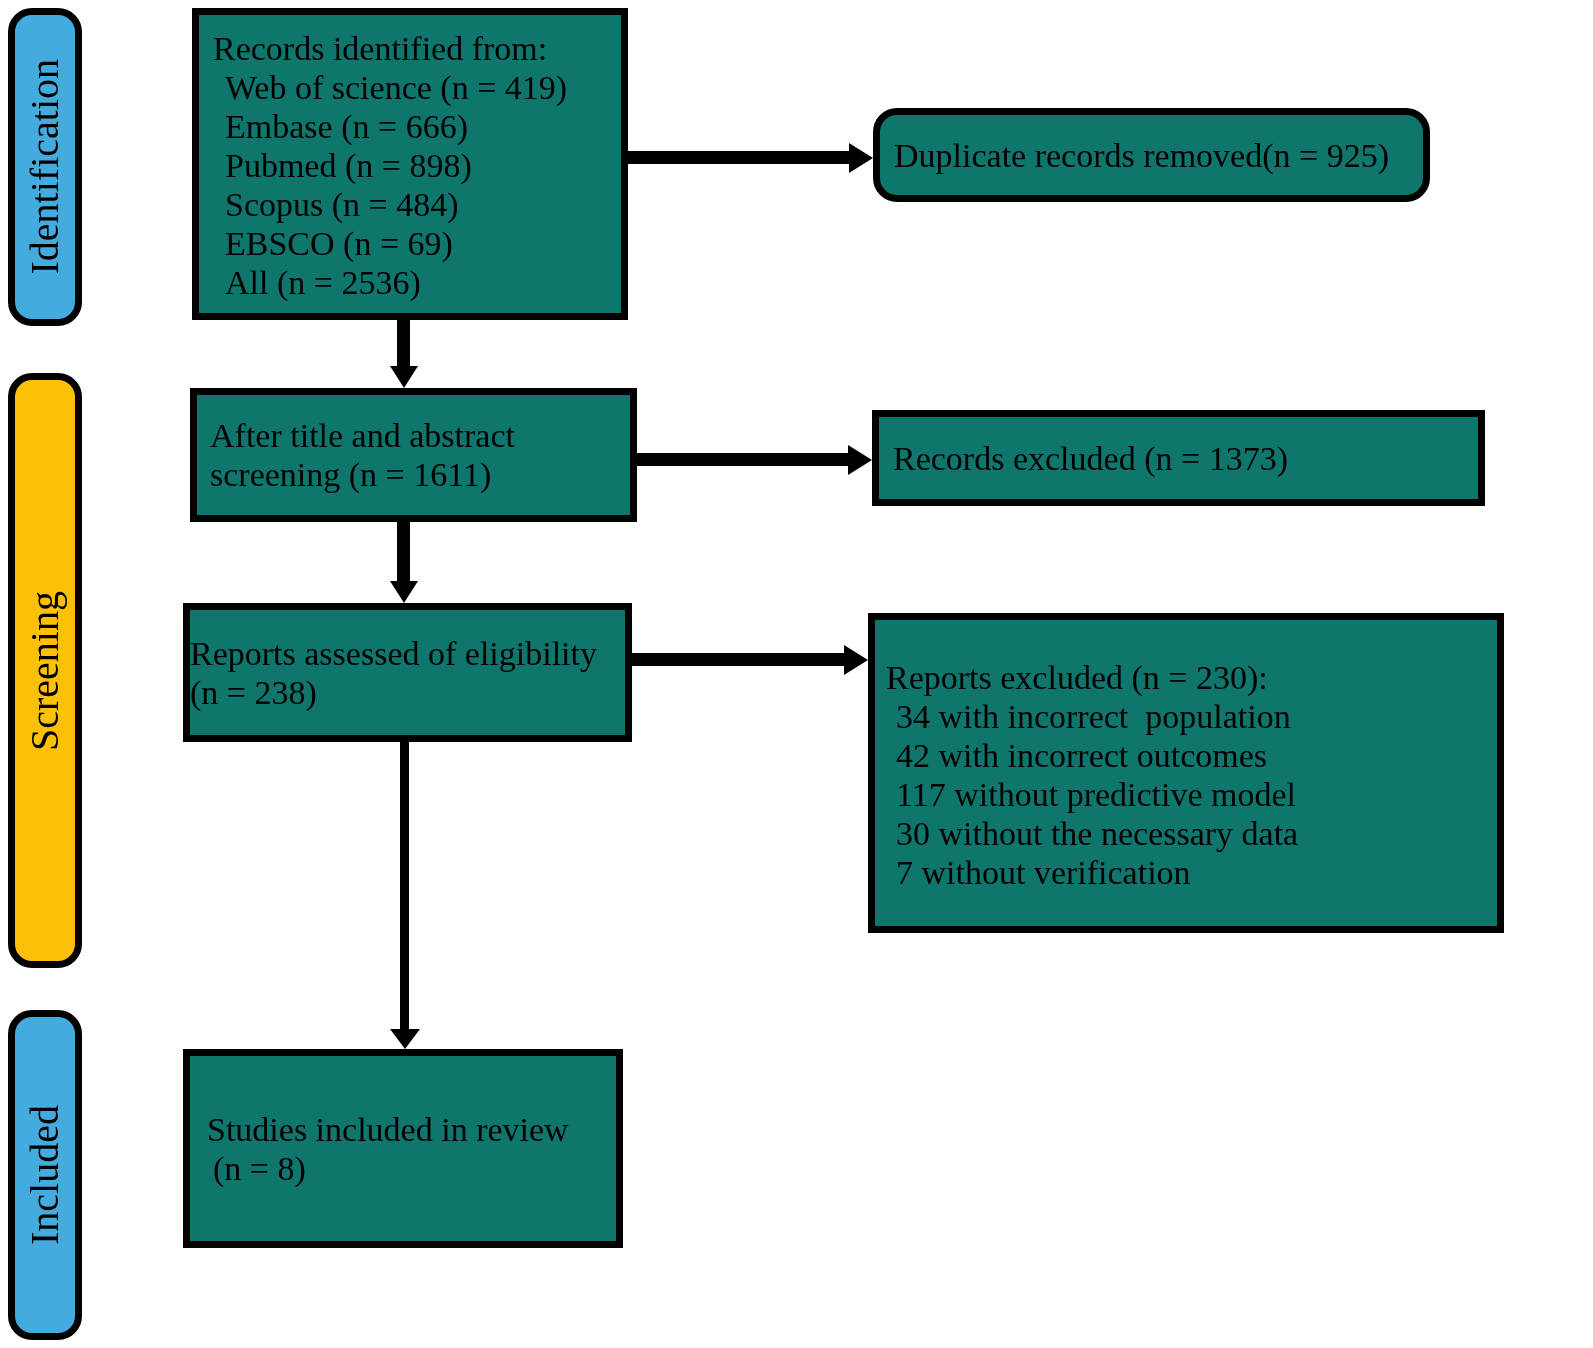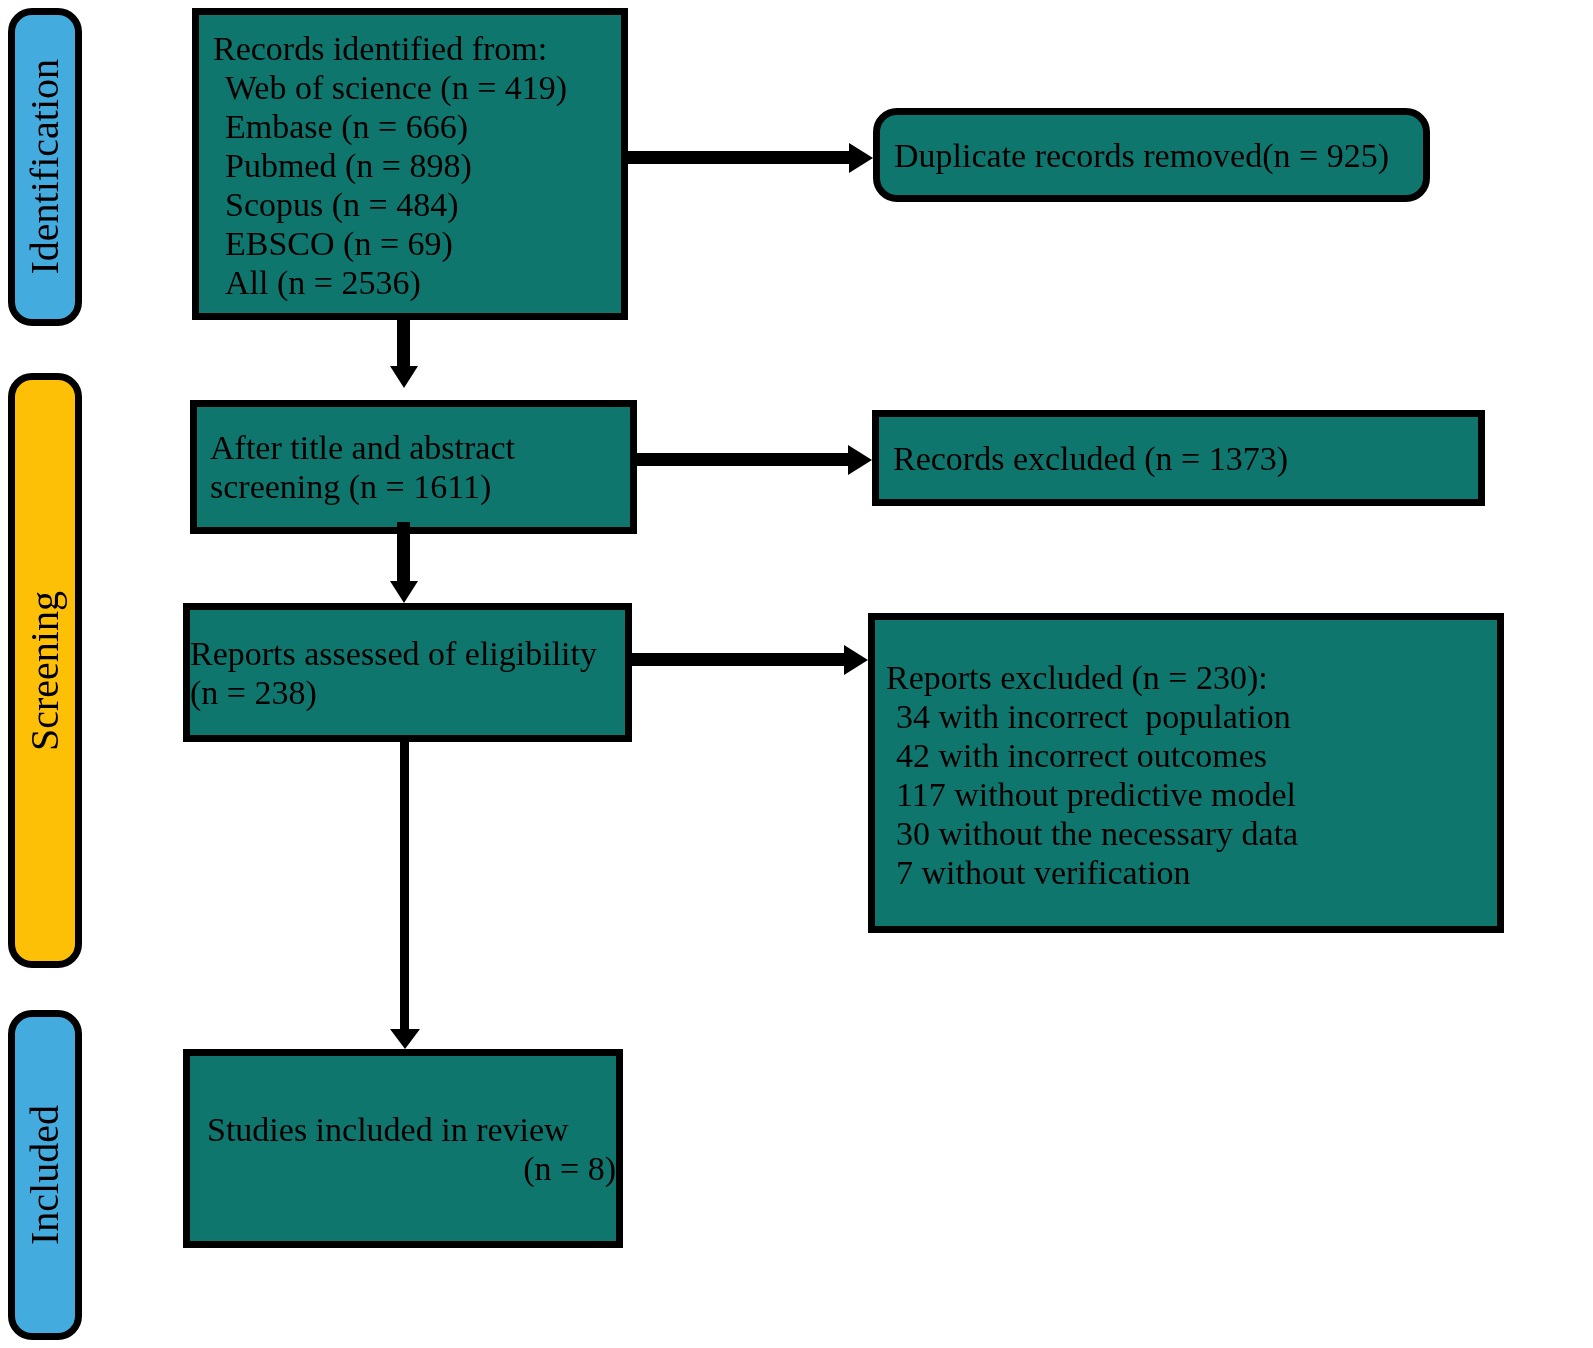--- a/index.html
+++ b/index.html
@@ -39,27 +39,27 @@
     box-sizing:border-box;
     font-size:34px;line-height:39px;
   }
   .fbox .line{white-space:pre-wrap;}
   .vcenter{display:flex;flex-direction:column;justify-content:center;}
 
   .box-records{left:192px;top:8px;width:436px;height:312px;padding:14px 6px 6px 14px;}
   .box-records .item{margin-left:12px;}
 
   .box-dup{left:873px;top:108px;width:557px;height:94px;padding-left:14px;border-radius:24px;}
-  .box-screened{left:190px;top:400px;width:447px;height:134px;padding-left:13px;}
+  .box-screened{left:190px;top:388px;width:447px;height:134px;padding-left:13px;}
   .box-recexcl{left:872px;top:410px;width:613px;height:96px;padding-left:14px;}
   .box-assessed{left:183px;top:603px;width:449px;height:139px;}
   .box-repexcl{left:868px;top:613px;width:636px;height:320px;padding:38px 6px 6px 11px;}
   .box-repexcl .item{margin-left:10px;}
   .box-included{left:183px;top:1049px;width:440px;height:199px;padding-left:17px;}
-  .box-included .line2{padding-left:6px;text-align:right;}
+  .box-included .line2{padding-left:6px;}
 
   
   .shaft-h{position:absolute;height:13px;background:#000;}
   .shaft-v{position:absolute;width:13px;background:#000;}
   .shaft-v-thin{position:absolute;width:9px;background:#000;}
   .head-right{position:absolute;width:0;height:0;
     border-top:15px solid transparent;border-bottom:15px solid transparent;
     border-left:24px solid #000;}
   .head-down{position:absolute;width:0;height:0;
     border-left:14px solid transparent;border-right:14px solid transparent;

